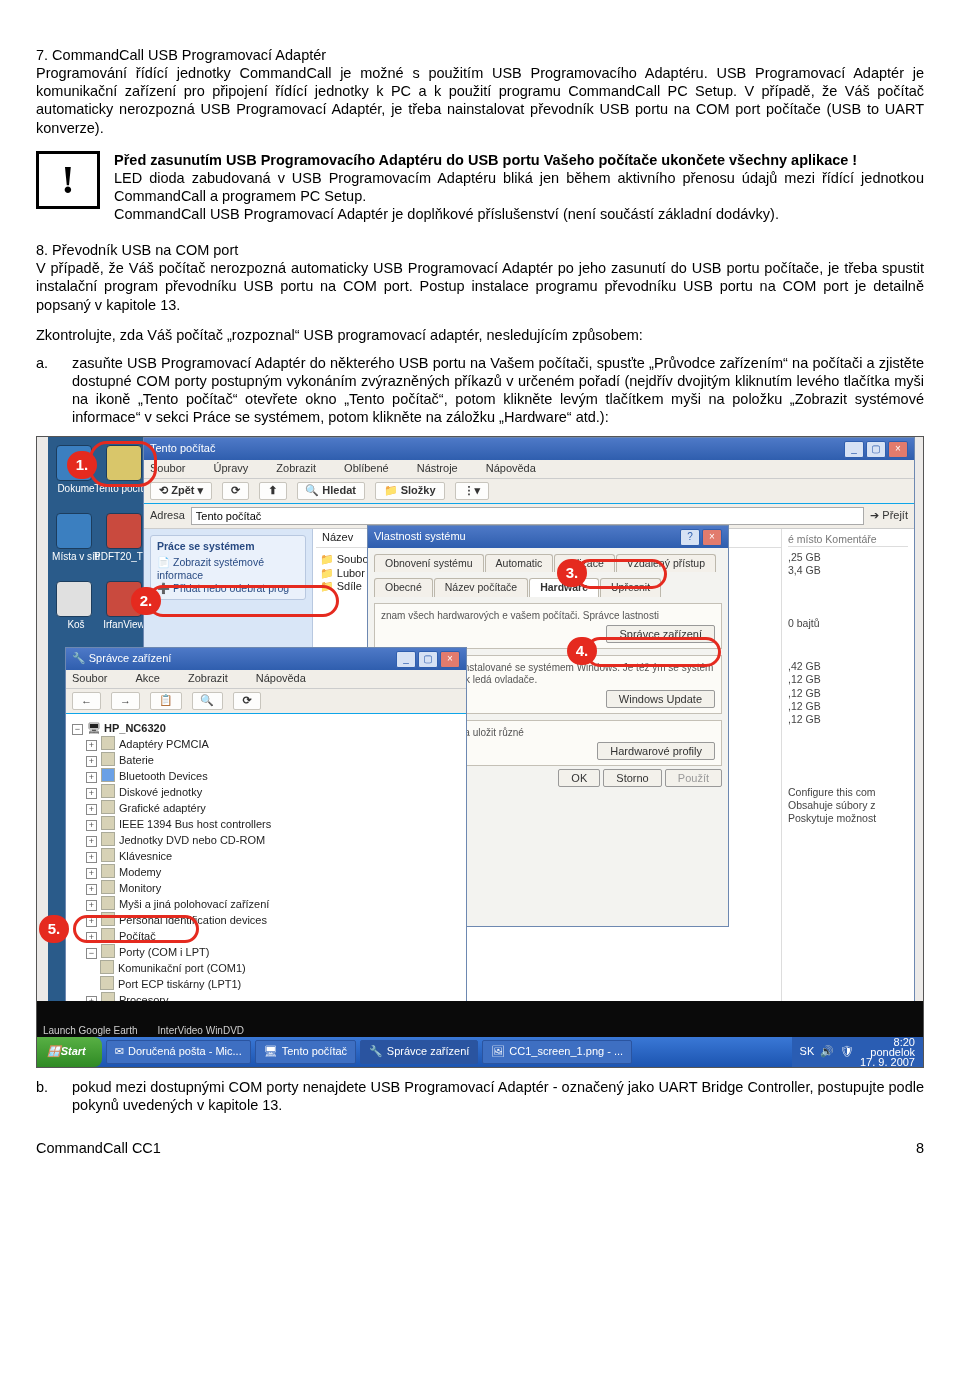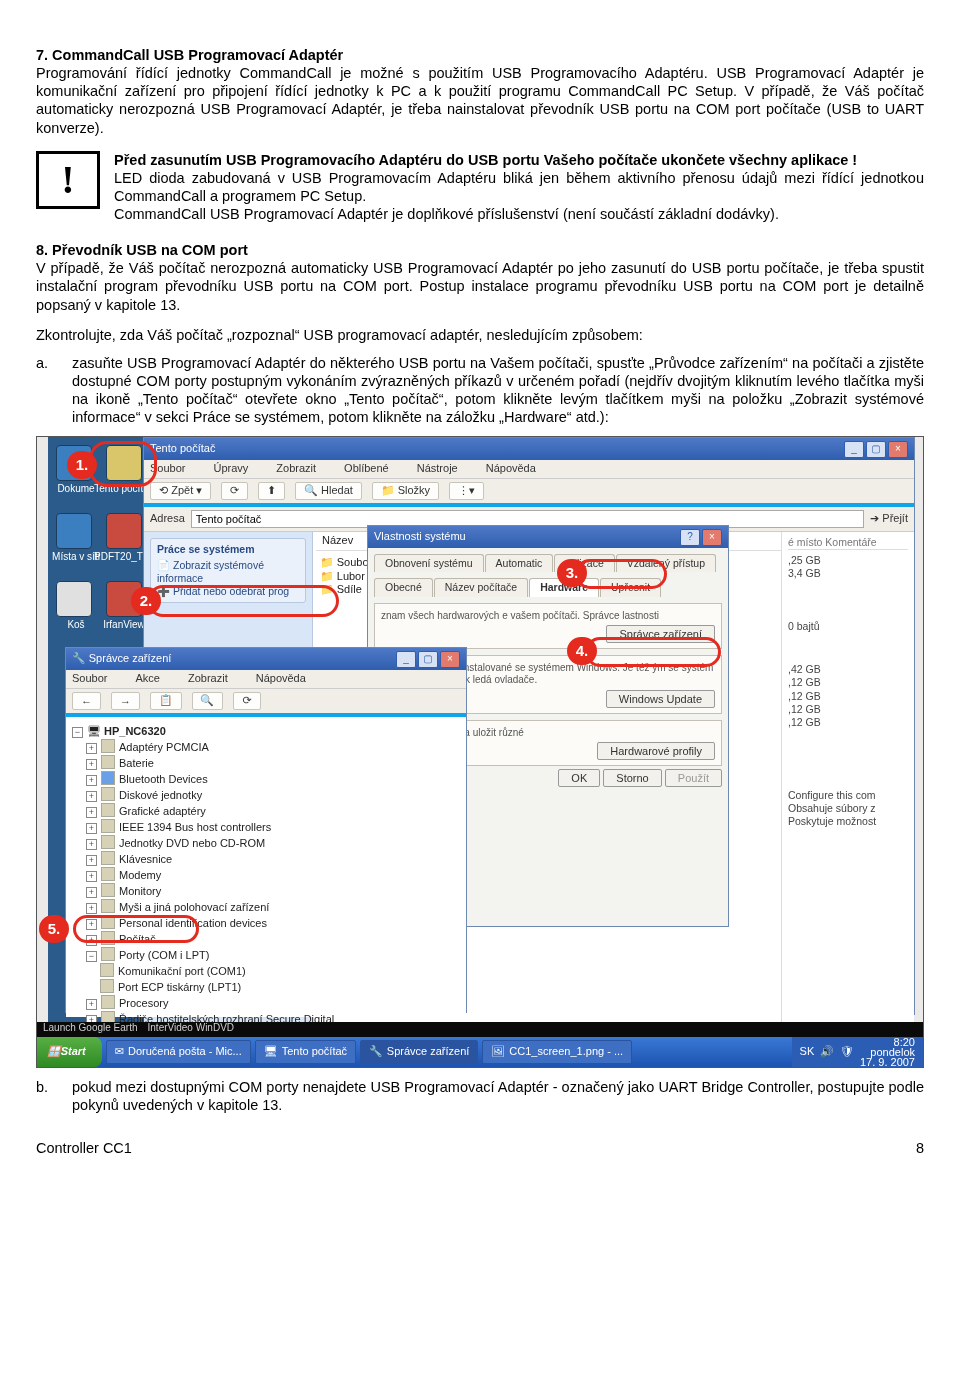--- a/index.html
+++ b/index.html
@@ -8,21 +8,21 @@
     line-height: 1.25;
     color: #000;
     background: #fff;
     margin: 0;
     padding: 28px 36px 20px 36px;
     width: 960px;
     box-sizing: border-box;
   }
   .bold { font-weight: bold; }
   .just { text-align: justify; }
-  .section-heading { font-weight: bold; margin-top: 18px; }
+  .section-heading { font-weight: normal; margin-top: 18px; }
   .warning-block { display: flex; gap: 14px; margin: 14px 0 10px 0; }
   .warning-icon {
     flex: 0 0 58px; height: 52px; border: 3px solid #000;
     display: flex; align-items: center; justify-content: center;
     font-size: 40px; font-weight: bold; font-family: Georgia, serif;
   }
   .ol-item { display: flex; gap: 18px; margin-top: 10px; }
   .ol-label { flex: 0 0 18px; }
   .screenshot-box {
     margin: 10px 0 8px 0;
@@ -77,21 +77,21 @@
     width:18px; height:15px; background:#d7e2f4; border:1px solid #2f5eae;
     border-radius:2px; font-size:10px; color:#2f5eae;
     display:flex; align-items:center; justify-content:center;
   }
   .menubar {
     background:#f1eee8; padding:2px 6px; font-size:11px; color:#333;
     border-bottom:1px solid #ccc; display:flex; gap:28px;
   }
   .toolbar {
     background:#f1eee8; padding:3px 6px; font-size:11px; color:#333;
-    border-bottom:4px solid #0ea5e9; display:flex; gap:10px; align-items:center;
+    border-bottom:1px solid #0ea5e9; display:flex; gap:10px; align-items:center;font-weight:bold;
   }
   .toolbar .tbtn {
     background:#fdfdfc; border:1px solid #c8c5bd; padding:1px 8px; border-radius:2px;
   }
   .addrbar {
     background:#f1eee8; padding:3px 6px; font-size:11px; color:#333;
     border-bottom:1px solid #ccc; display:flex; gap:6px; align-items:center;
   }
   .addrbar input {
     flex:1; height:16px; border:1px solid #aaa; font-size:11px; padding:0 4px;
@@ -152,23 +152,23 @@
   .taskbar .tbi {
     background:#3e6fc2; border:1px solid #2a54a0; height:22px;
     padding:0 8px; margin-left:4px; display:flex; align-items:center;
     border-radius:2px; gap:4px;
   }
   .taskbar .tray {
     margin-left:auto; background:#2a5db3; height:100%; padding:0 8px;
     display:flex; align-items:center; gap:6px;
   }
   .ql {
-    position:absolute; left:0; bottom:30px; height:15px; right:0;
-    background:#0a0a0a; display:flex; align-items:flex-start; padding:0 6px;
-    color:#cfcfcf; font-size:10px; gap:10px;
+    position:absolute; left:0; bottom:30px; height:36px; right:0;
+    background:#0a0a0a; display:flex; align-items:flex-end; padding:0 6px;
+    color:#cfcfcf; font-size:10px; gap:20px;
   }
   .footer {
     display:flex; justify-content:space-between; margin-top:24px;
     font-size:14.5px;
   }
 </style>
 </head>
 <body>
 
 <div class="section-heading">7. CommandCall USB Programovací Adaptér</div>
@@ -407,15 +407,15 @@
   <div class="redring" style="left:36px;top:478px;width:120px;height:22px"></div>
   <div class="callout" style="left:2px;top:478px">5.</div>
 </div>
 
 <div class="ol-item">
   <div class="ol-label">b.</div>
   <div class="just" style="flex:1">pokud mezi dostupnými COM porty nenajdete USB Programovací Adaptér - označený jako UART Bridge Controller, postupujte podle pokynů uvedených v kapitole 13.</div>
 </div>
 
 <div class="footer">
-  <span>Controller CC1</span>
+  <span>CommandCall CC1</span>
   <span>8</span>
 </div>
 
 </body></html>

